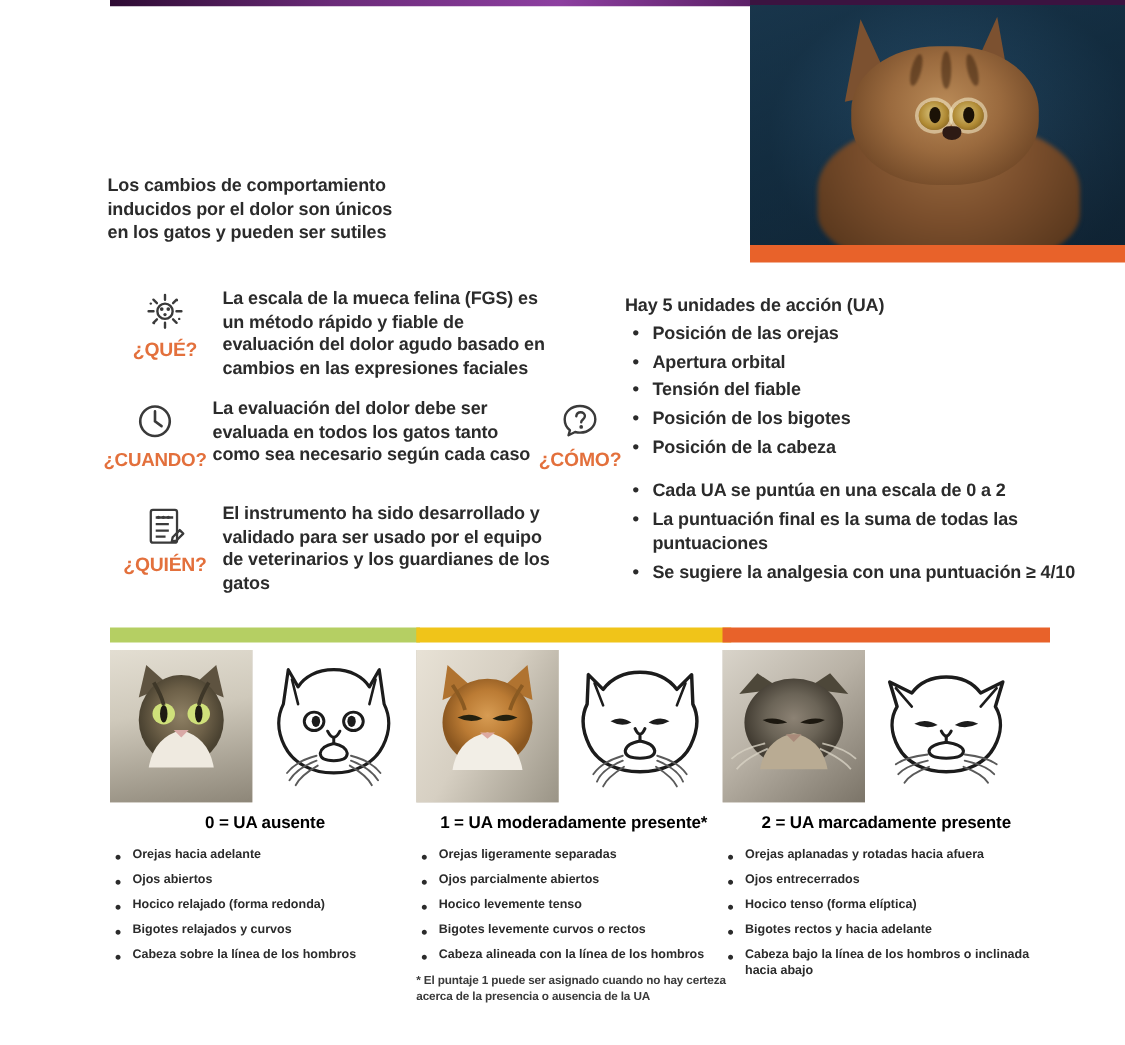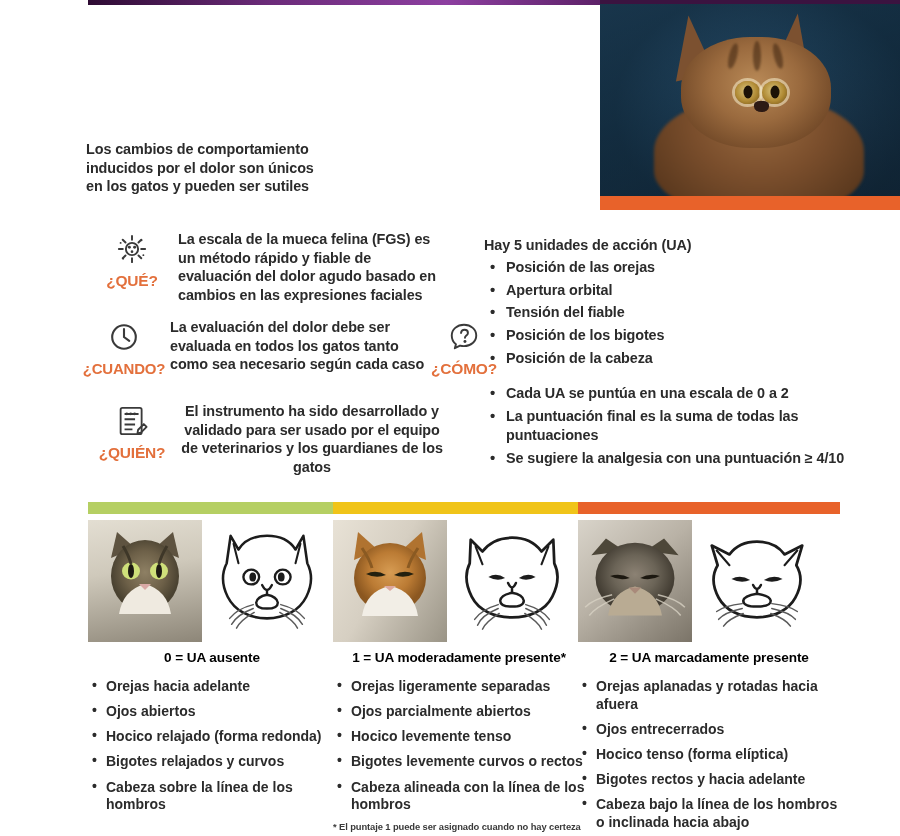--- a/index.html
+++ b/index.html
@@ -140,36 +140,36 @@
   }
 
   #row-porque  { left: 86px;  top: 138px; width: 360px; }
   #row-que     { left: 86px;  top: 228px; width: 360px; }
   #row-cuando  { left: 78px;  top: 316px; width: 372px; }
   #row-quien   { left: 86px;  top: 400px; width: 372px; }
 
   #row-porque  .qa-text { width: 248px; }
   #row-que     .qa-text { width: 258px; }
   #row-cuando  .qa-text { width: 268px; }
-  #row-quien   .qa-text { width: 268px; text-align: center; }
+  #row-quien   .qa-text { width: 268px; }
 
   #row-cuando .qa-label { font-size: 15px; }
 
   
   #como-block {
     position: absolute;
     left: 418px; top: 316px;
     width: 92px;
     display: flex; flex-direction: column; align-items: center;
   }
   #como-block .qa-label { color:#e3703c; font-weight:700; font-size:15.5px; }
 
   .right-col {
     position: absolute;
-    left: 484px;
+    left: 500px;
     width: 390px;
     color: #2b2b2b;
     font-weight: 700;
     font-size: 14.4px;
     line-height: 1.33;
     letter-spacing: -.1px;
   }
   #ua-intro { top: 236px; }
   #ua-intro .intro-line { margin-bottom: 3px; }
   #ua-list, #score-list { list-style: none; }
@@ -225,21 +225,21 @@
     text-align: center;
     font-size: 13.6px;
     font-weight: 700;
     color: #000000;
     margin-top: 8px;
     letter-spacing: -.1px;
   }
   .panel-list {
     list-style: none;
     margin-top: 13px;
-    font-size: 14px;
+    font-size: 10px;
     font-weight: 700;
     color: #2b2b2b;
     line-height: 1.26;
   }
   .panel-list li {
     position: relative;
     padding-left: 18px;
     margin-bottom: 7.5px;
   }
   .panel-list li::before {

